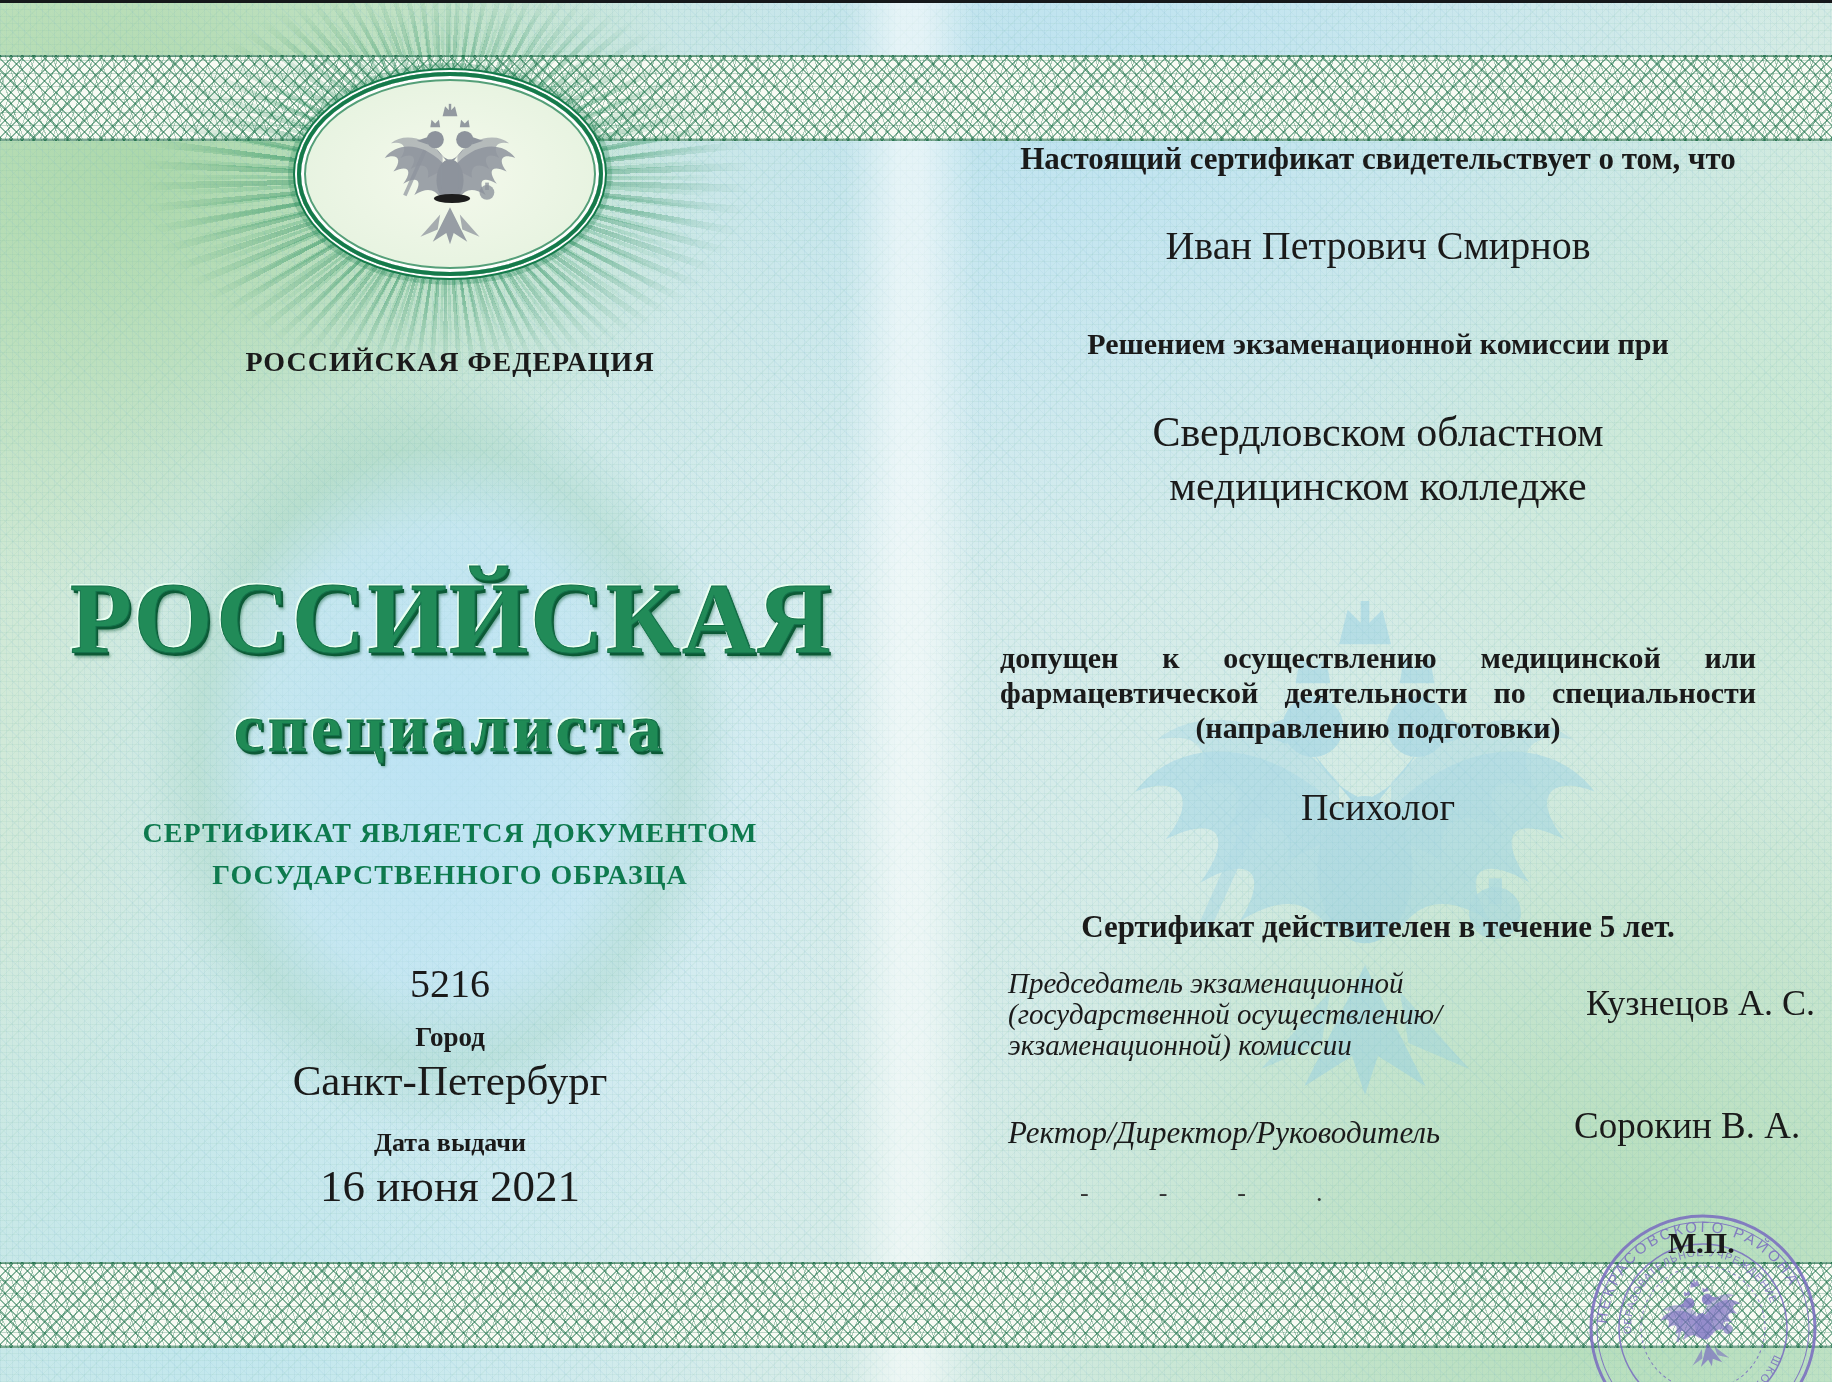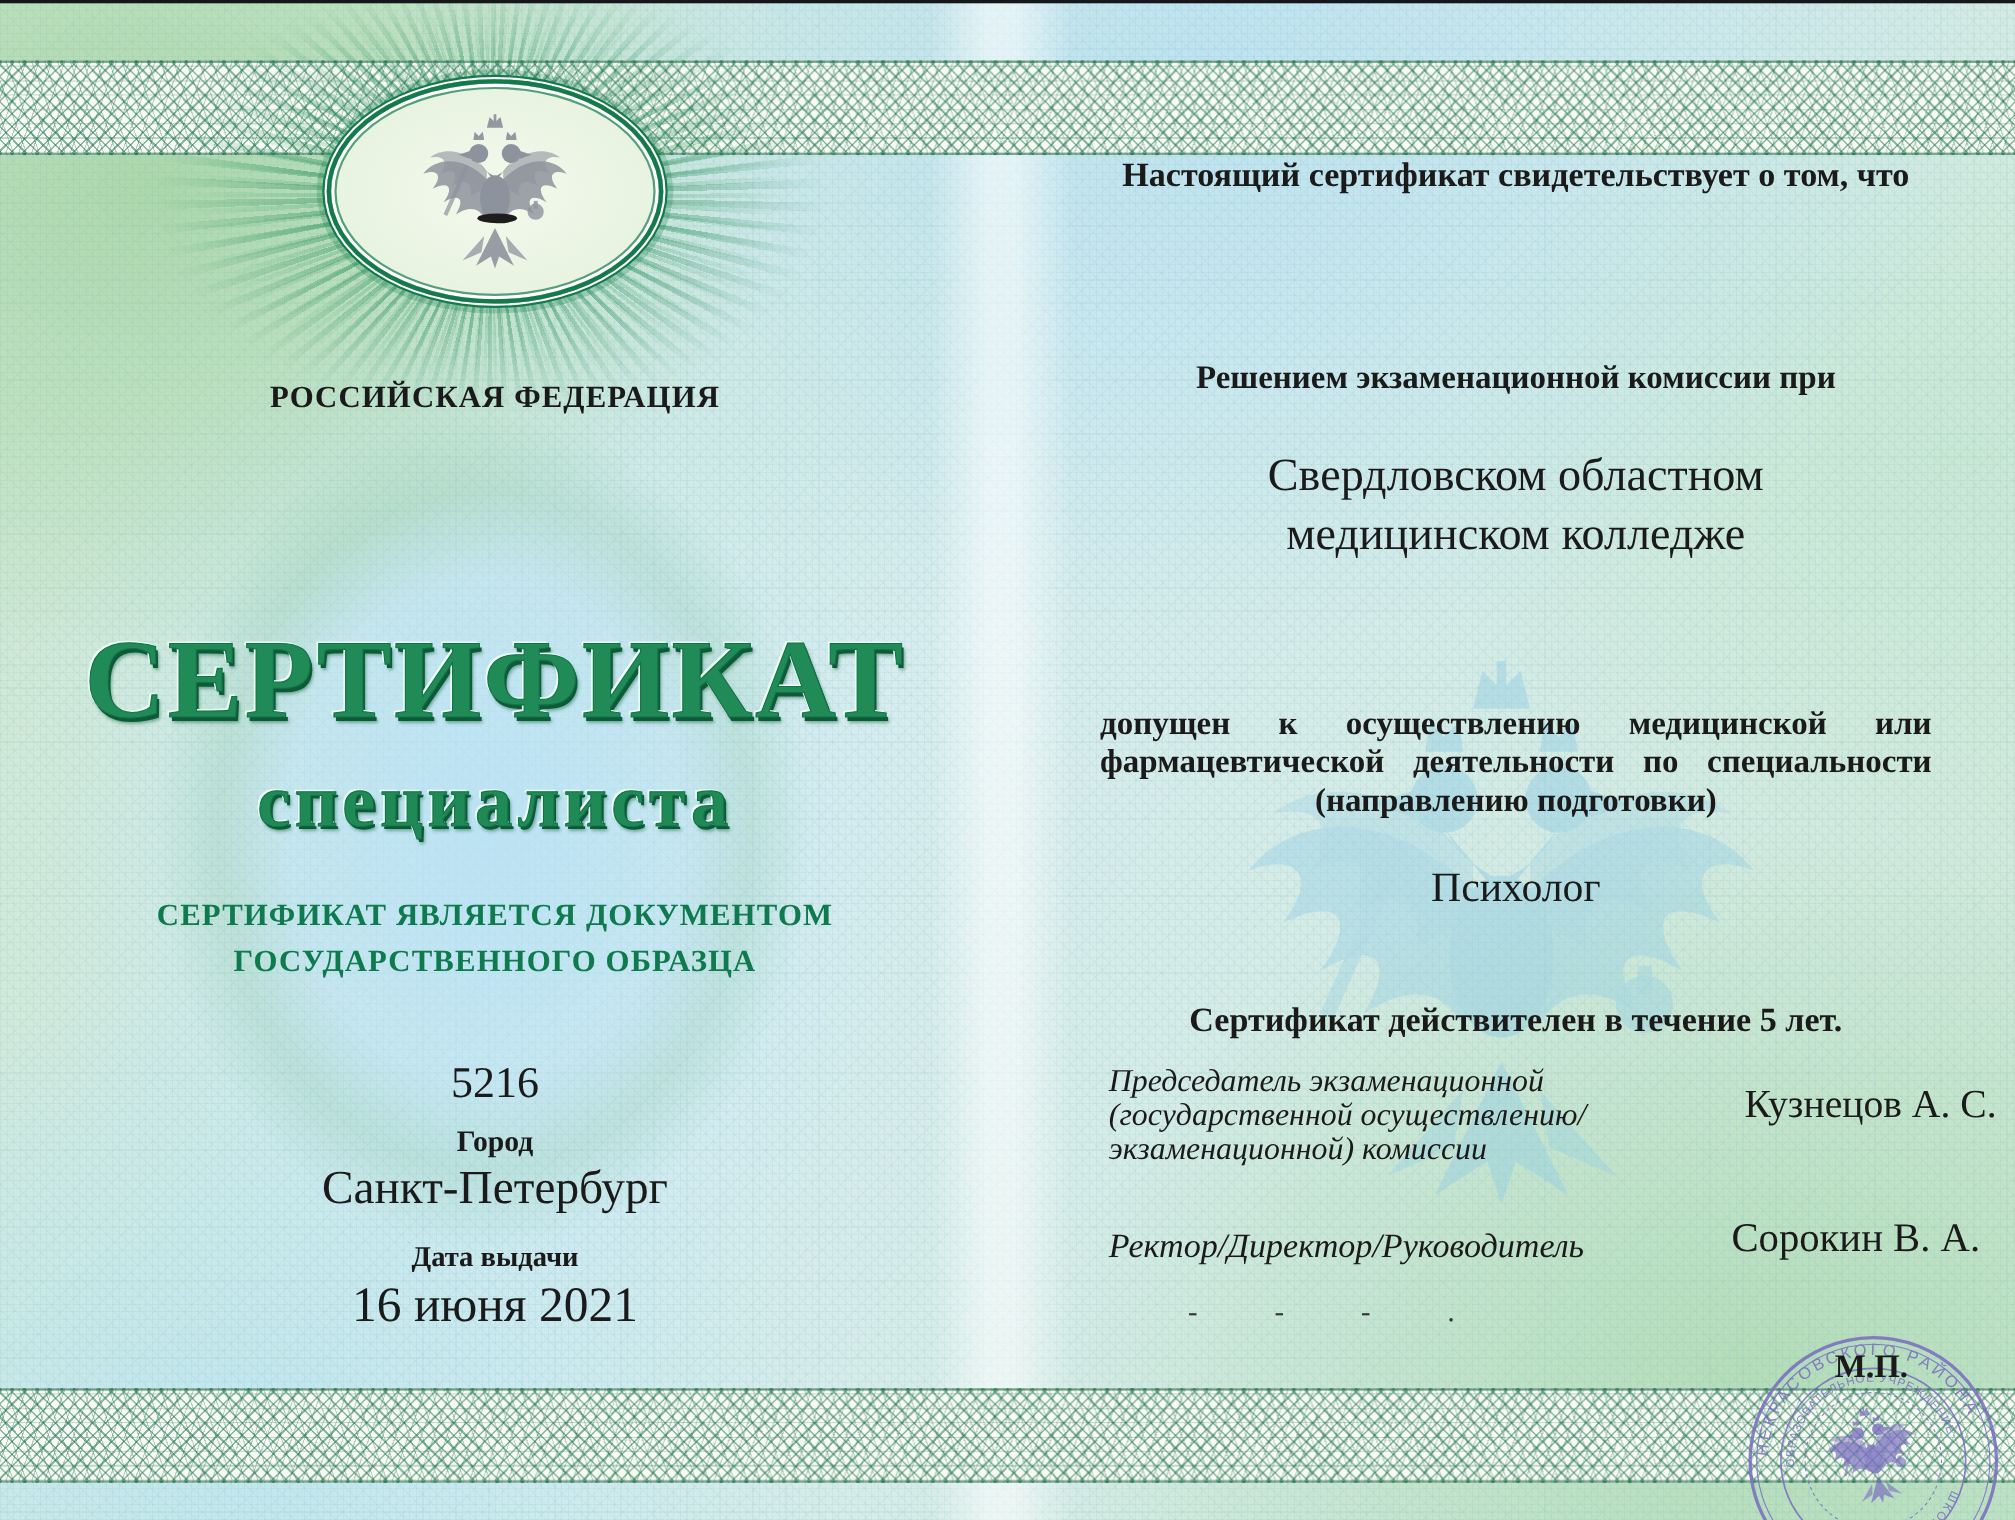--- a/index.html
+++ b/index.html
@@ -170,36 +170,37 @@
 
   <div class="emblem-oval">
     <svg class="emblem-eagle" viewBox="0 0 120 130">
       <use href="#eagle"></use>
     </svg>
     <div class="rider-blob"></div>
   </div>
 
   <div class="abs lcol country b" style="top:346px">РОССИЙСКАЯ ФЕДЕРАЦИЯ</div>
 
-  <div class="abs lcol big-title" style="top:568px">СЕРТИФИКАТ</div>
+  <div class="abs lcol big-title" style="top:568px">РОССИЙСКАЯ</div>
   <div class="abs lcol big-subtitle" style="top:694px">специалиста</div>
 
   <div class="abs lcol statement" style="top:817px">СЕРТИФИКАТ ЯВЛЯЕТСЯ ДОКУМЕНТОМ</div>
   <div class="abs lcol statement" style="top:859px">ГОСУДАРСТВЕННОГО  ОБРАЗЦА</div>
 
   <div class="abs lcol reg-num" style="top:960px">5216</div>
 
   <div class="abs lcol field-label" style="top:1022px">Город</div>
   <div class="abs lcol field-value-lg" style="top:1056px">Санкт-Петербург</div>
 
   <div class="abs lcol field-label" style="top:1128px;font-size:26px">Дата выдачи</div>
   <div class="abs lcol date-val" style="top:1160px">16 июня 2021</div>
 
   <div class="abs rcol intro" style="top:141px">Настоящий сертификат свидетельствует о том, что</div>
 
+  <div class="abs rcol holder" style="top:222px">Иван Петрович Смирнов</div>
 
   <div class="abs rcol decision" style="top:327px">Решением экзаменационной комиссии при</div>
 
   <div class="abs rcol inst" style="top:408px">Свердловском областном</div>
   <div class="abs rcol inst" style="top:462px">медицинском колледже</div>
 
   <div class="abs rcol admission" style="top:640px">
     <div class="jline">допущен к осуществлению медицинской или</div>
     <div class="jline">фармацевтической деятельности по специальности</div>
     <div class="cline">(направлению подготовки)</div>

